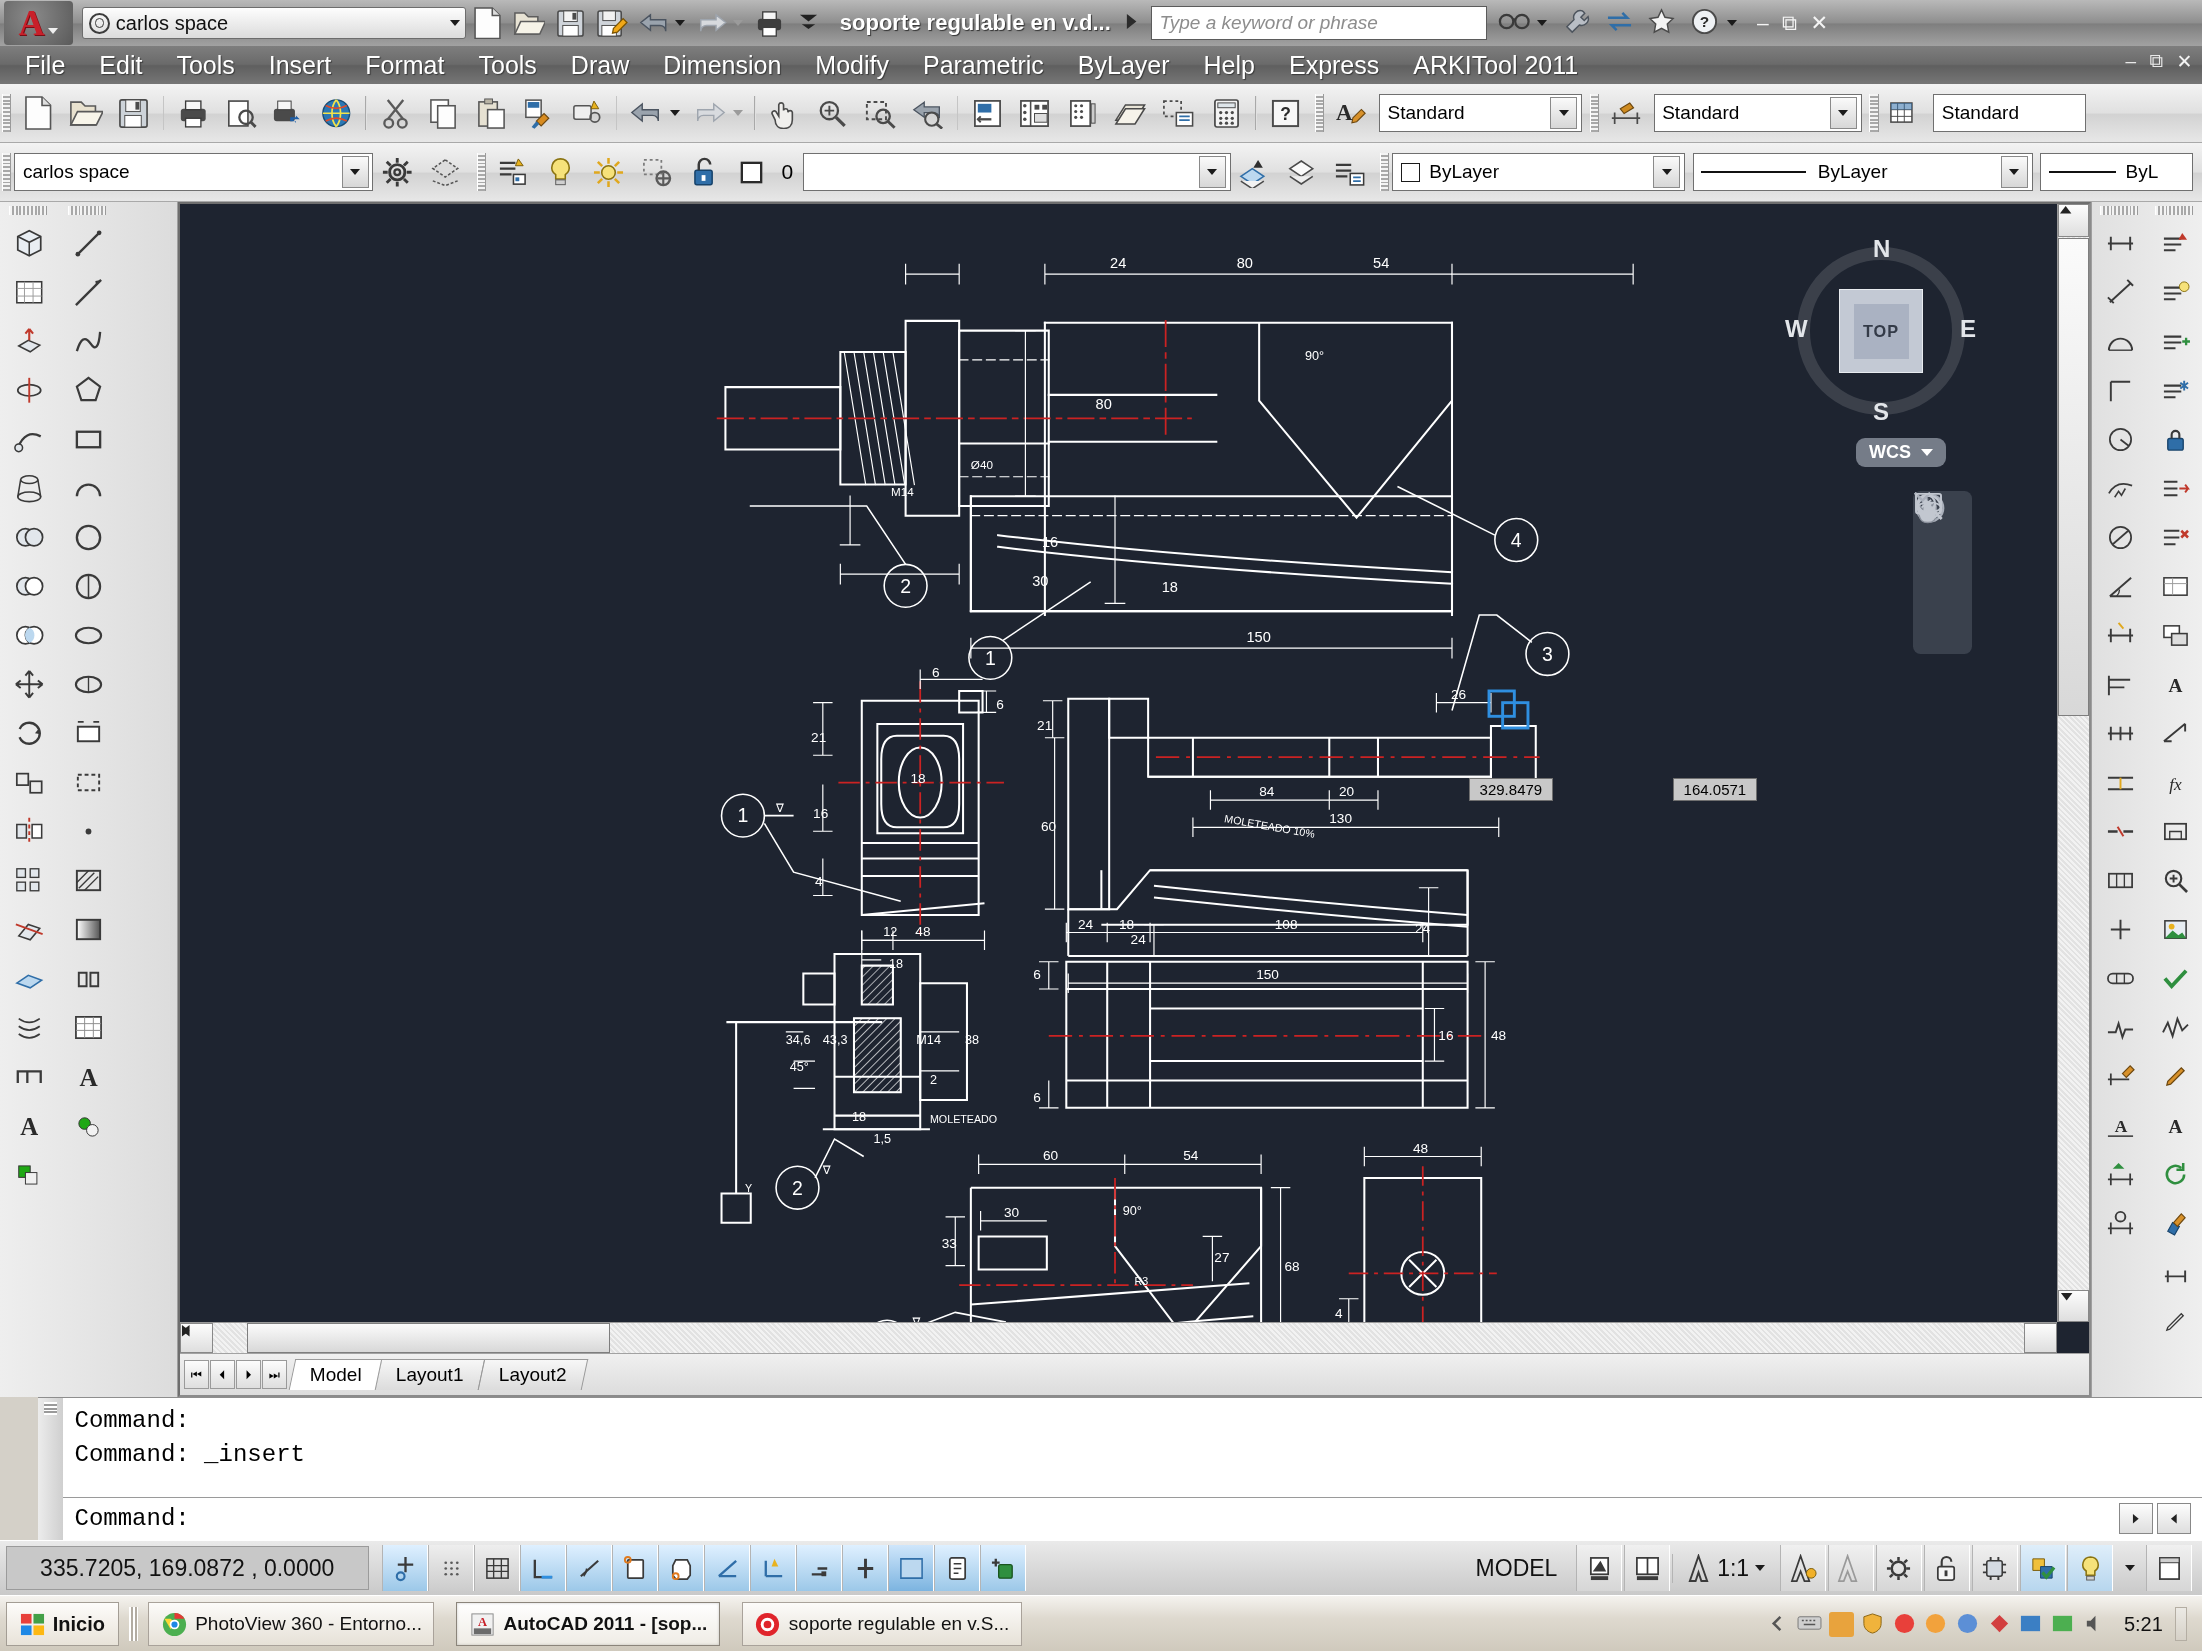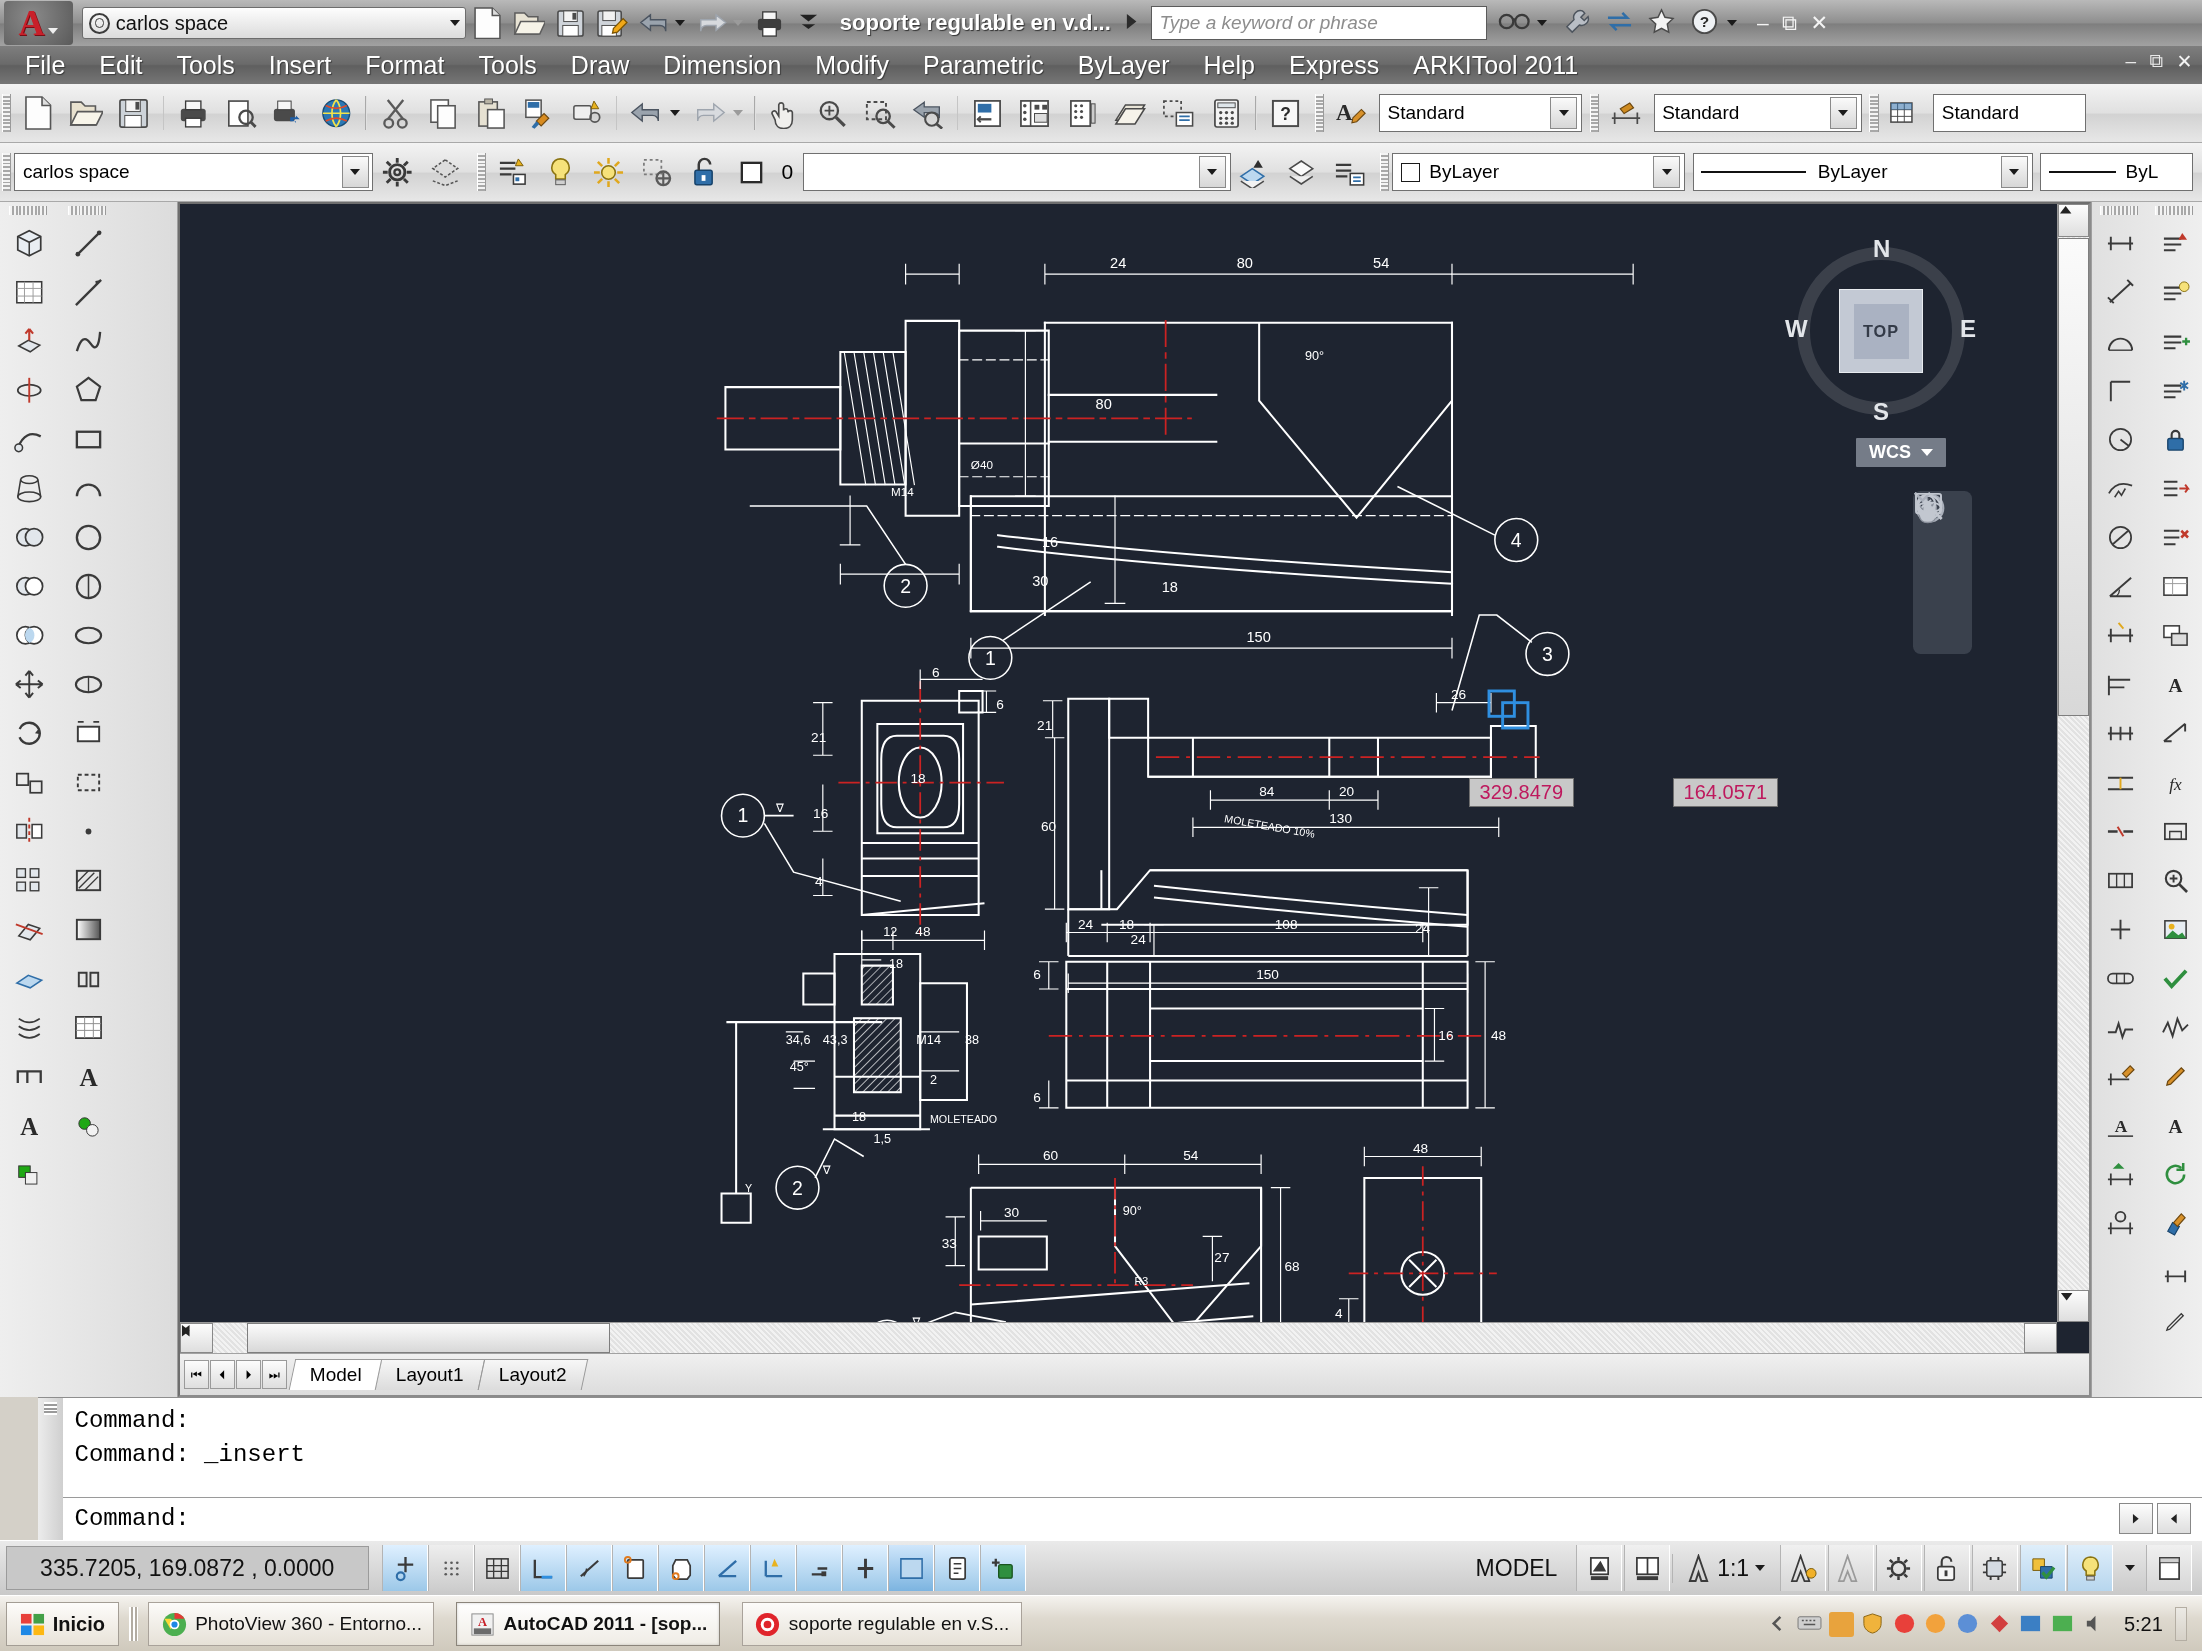--- a/index.html
+++ b/index.html
@@ -85,33 +85,33 @@
 
   
   #viewcube { position:absolute; right:113px; top:31px; width:191px; height:191px; }
   #vc-ring { position:absolute; inset:11.5px; border:13.4px solid rgba(255,255,255,.13);
     border-radius:50%; }
   #vc-box { position:absolute; left:54px; top:54px; width:84px;height:84px;
     background:#c3c9d4; border:1.9px solid #e8ebef; display:flex;align-items:center;justify-content:center;}
   #vc-box i { width:55px;height:55px;background:#aab2c2;display:flex;align-items:center;justify-content:center;
     font-style:normal;font-size:16.3px;font-weight:bold;color:#343b48;letter-spacing:1px;}
   .vc-l { position:absolute;font-size:24px;font-weight:bold;color:#e3e6ea;}
-  #wcs { position:absolute; right:143px; top:234px; padding:3.8px 13.4px; border-radius:1px;
+  #wcs { position:absolute; right:143px; top:234px; padding:3.8px 13.4px; border-radius:9px;
     background:rgba(190,197,210,.55); color:#fff; font-size:18px; font-weight:bold;
     display:flex;align-items:center;gap:9.6px;}
 
   
   #navbar { position:absolute; right:117px; top:287px; width:59px; height:163px;
     background:rgba(160,167,180,.22); border-radius:7.6px;
     display:flex;flex-direction:column;align-items:center;padding-top:7.6px;gap:9.6px;}
   #navbar .nb { width:42px;height:38px;display:flex;align-items:center;justify-content:center;}
 
   
   .chip { position:absolute; background:#c8c8c8; border:1px solid #6f6f6f;
-    font-size:20px; color:#be185d; padding:1.9px 9.6px; font-family:"Liberation Sans",sans-serif;}
+    font-size:15px; color:#000000; padding:1.9px 9.6px; font-family:"Liberation Sans",sans-serif;}
 
   
   #layoutbar { height:42px; background:linear-gradient(#f0f0f0,#dcdcdc);
     display:flex; align-items:center; border-top:1px solid #a2a2a2; }
   .navb { width:25px;height:29px;display:flex;align-items:center;justify-content:center;
     border:1px solid #9a9a9a;background:linear-gradient(#fcfcfc,#dedede);margin-right:1px;font-size:12.4px;}
   .ltab { padding:3.8px 17px; font-size:19px; color:#000; border:1px solid #9a9a9a;
     border-bottom:none; background:linear-gradient(#f7f7f7,#dcdcdc); margin-right:-1px;
     transform:skewX(-12deg); }
   .ltab span{ display:inline-block; transform:skewX(12deg); }

